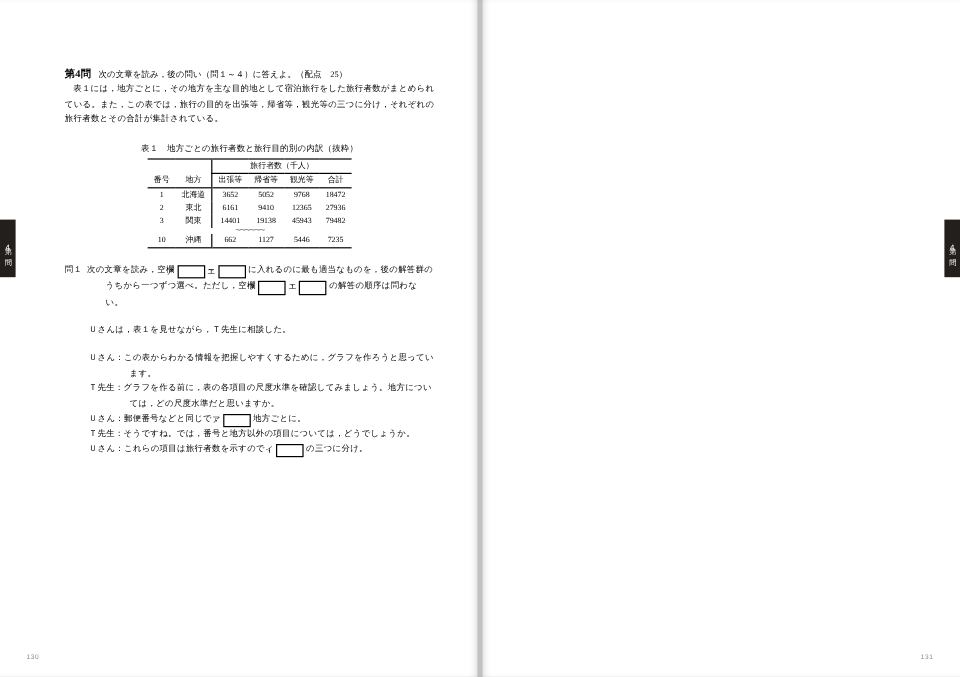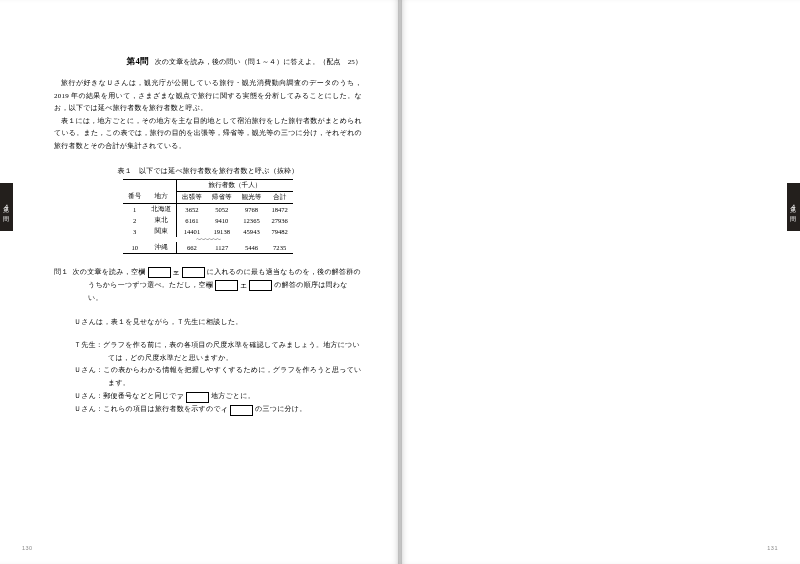--- a/index.html
+++ b/index.html
@@ -27,21 +27,21 @@
   .tab-left{left:0;top:183px;height:48px;}
   .tab-right{right:0;top:183px;height:48px;}
 
   .pgnum{position:absolute;bottom:13px;font-size:5.5px;color:#8a8a8a;
     font-family:"Liberation Sans",sans-serif;letter-spacing:.5px;}
   .pgnum-l{left:22px;}
   .pgnum-r{right:22px;}
 
   
   .lp{position:absolute;left:54px;top:56px;width:308px;}
-  .q-head{font-size:7.6px;font-weight:bold;letter-spacing:.2px;text-align:right;}
+  .q-head{font-size:7.6px;font-weight:bold;letter-spacing:.2px;}
   .q-head .qnum{font-size:8.6px;}
   .q-head .qsub{font-weight:normal;font-size:7px;margin-left:6px;letter-spacing:.1px;}
 
   .para{font-size:7px;line-height:12.6px;text-align:justify;letter-spacing:.25px;}
   .para.indent{text-indent:7px;}
   .blk{margin-top:9px;}
   .b{font-weight:normal;}
 
   
   .tbl-cap{font-size:7px;text-align:center;margin-top:13px;letter-spacing:.2px;}
@@ -76,25 +76,24 @@
 
     <div class="side-tab tab-left">第4問</div>
     <div class="pgnum pgnum-l">130</div>
 
     <div class="lp">
 
       <div class="q-head">
         <span class="qnum">第4問</span><span class="qsub">次の文章を読み，後の問い（問１～４）に答えよ。（配点　25）</span>
       </div>
 
-      <div class="para indent blk">旅行が好きなＵさんは，観光庁が公開している旅行・観光消費動向調査のデータのうち，2019 年の結果を用いて，さまざまな観点で旅行に関する実態を分析してみることにした。なお，以下では延べ旅行者数を旅行者数と呼ぶ。</div>
 
       <div class="para indent"><span>表１には，地方ごとに，その地方を主な目的地として宿泊旅行をした旅行者数がまとめられている。また，この表では，旅行の目的を</span><span class="b">出張等，帰省等，観光等</span><span>の三つに分け，それぞれの旅行者数とその合計が集計されている。</span></div>
 
-      <div class="tbl-cap">表１　以下では延べ旅行者数を旅行者数と呼ぶ（抜粋）</div>
+      <div class="tbl-cap">表１　地方ごとの旅行者数と旅行目的別の内訳（抜粋）</div>
 
       <table class="t1">
         <tbody>
             <tr>
           <td class="rule-top"></td>
           <td class="rule-top"></td>
           <td class="rule-top vsep grp" colspan="4">旅行者数（千人）</td>
         </tr>
         <tr>
           <td class="rule-thin">番号</td>
@@ -143,26 +142,27 @@
         </table>
 
       <div class="qline hang2 blk" style="margin-top:12px;">
         <span>問１</span>&nbsp;&nbsp;<span>次の文章を読み，空欄</span><span class="box">ア</span><span>～</span><span class="box">エ</span><span>に入れるのに最も適当なものを，後の解答群のうちから一つずつ選べ。ただし，空欄</span><span class="box">ウ</span><span>・</span><span class="box">エ</span><span>の解答の順序は問わない。</span>
       </div>
 
       <div class="dlg" style="margin-top:11px;padding-left:20px;">Ｕさんは，表１を見せながら，Ｔ先生に相談した。</div>
 
       <div style="margin-top:11px;padding-left:20px;">
 
+        <div class="dlg hang2"><span>Ｕさん：</span><span>この表からわかる情報を把握しやすくするために，グラフを作ろうと思っています。</span></div>
+
         <div class="dlg hang2"><span>Ｔ先生：</span><span>グラフを作る前に，表の各項目の尺度水準を確認してみましょう。地方については，どの尺度水準だと思いますか。</span></div>
-
-        <div class="dlg hang2"><span>Ｕさん：</span><span>この表からわかる情報を把握しやすくするために，グラフを作ろうと思っています。</span></div>
 
         <div class="dlg hang2"><span>Ｕさん：</span><span>郵便番号などと同じで，</span><span class="box">ア</span><span>地方ごとに。</span></div>
 
+        <div class="dlg hang2"><span>Ｔ先生：</span><span>そうですね。では，番号と地方以外の項目については，どうでしょうか。</span></div>
 
         <div class="dlg hang2"><span>Ｕさん：</span><span>これらの項目は旅行者数を示すので，</span><span class="box">イ</span><span>の三つに分け。</span></div>
 
       </div>
     </div>
   </div>
 
   <div class="page page-right">
 
     <div class="side-tab tab-right">第4問</div>

